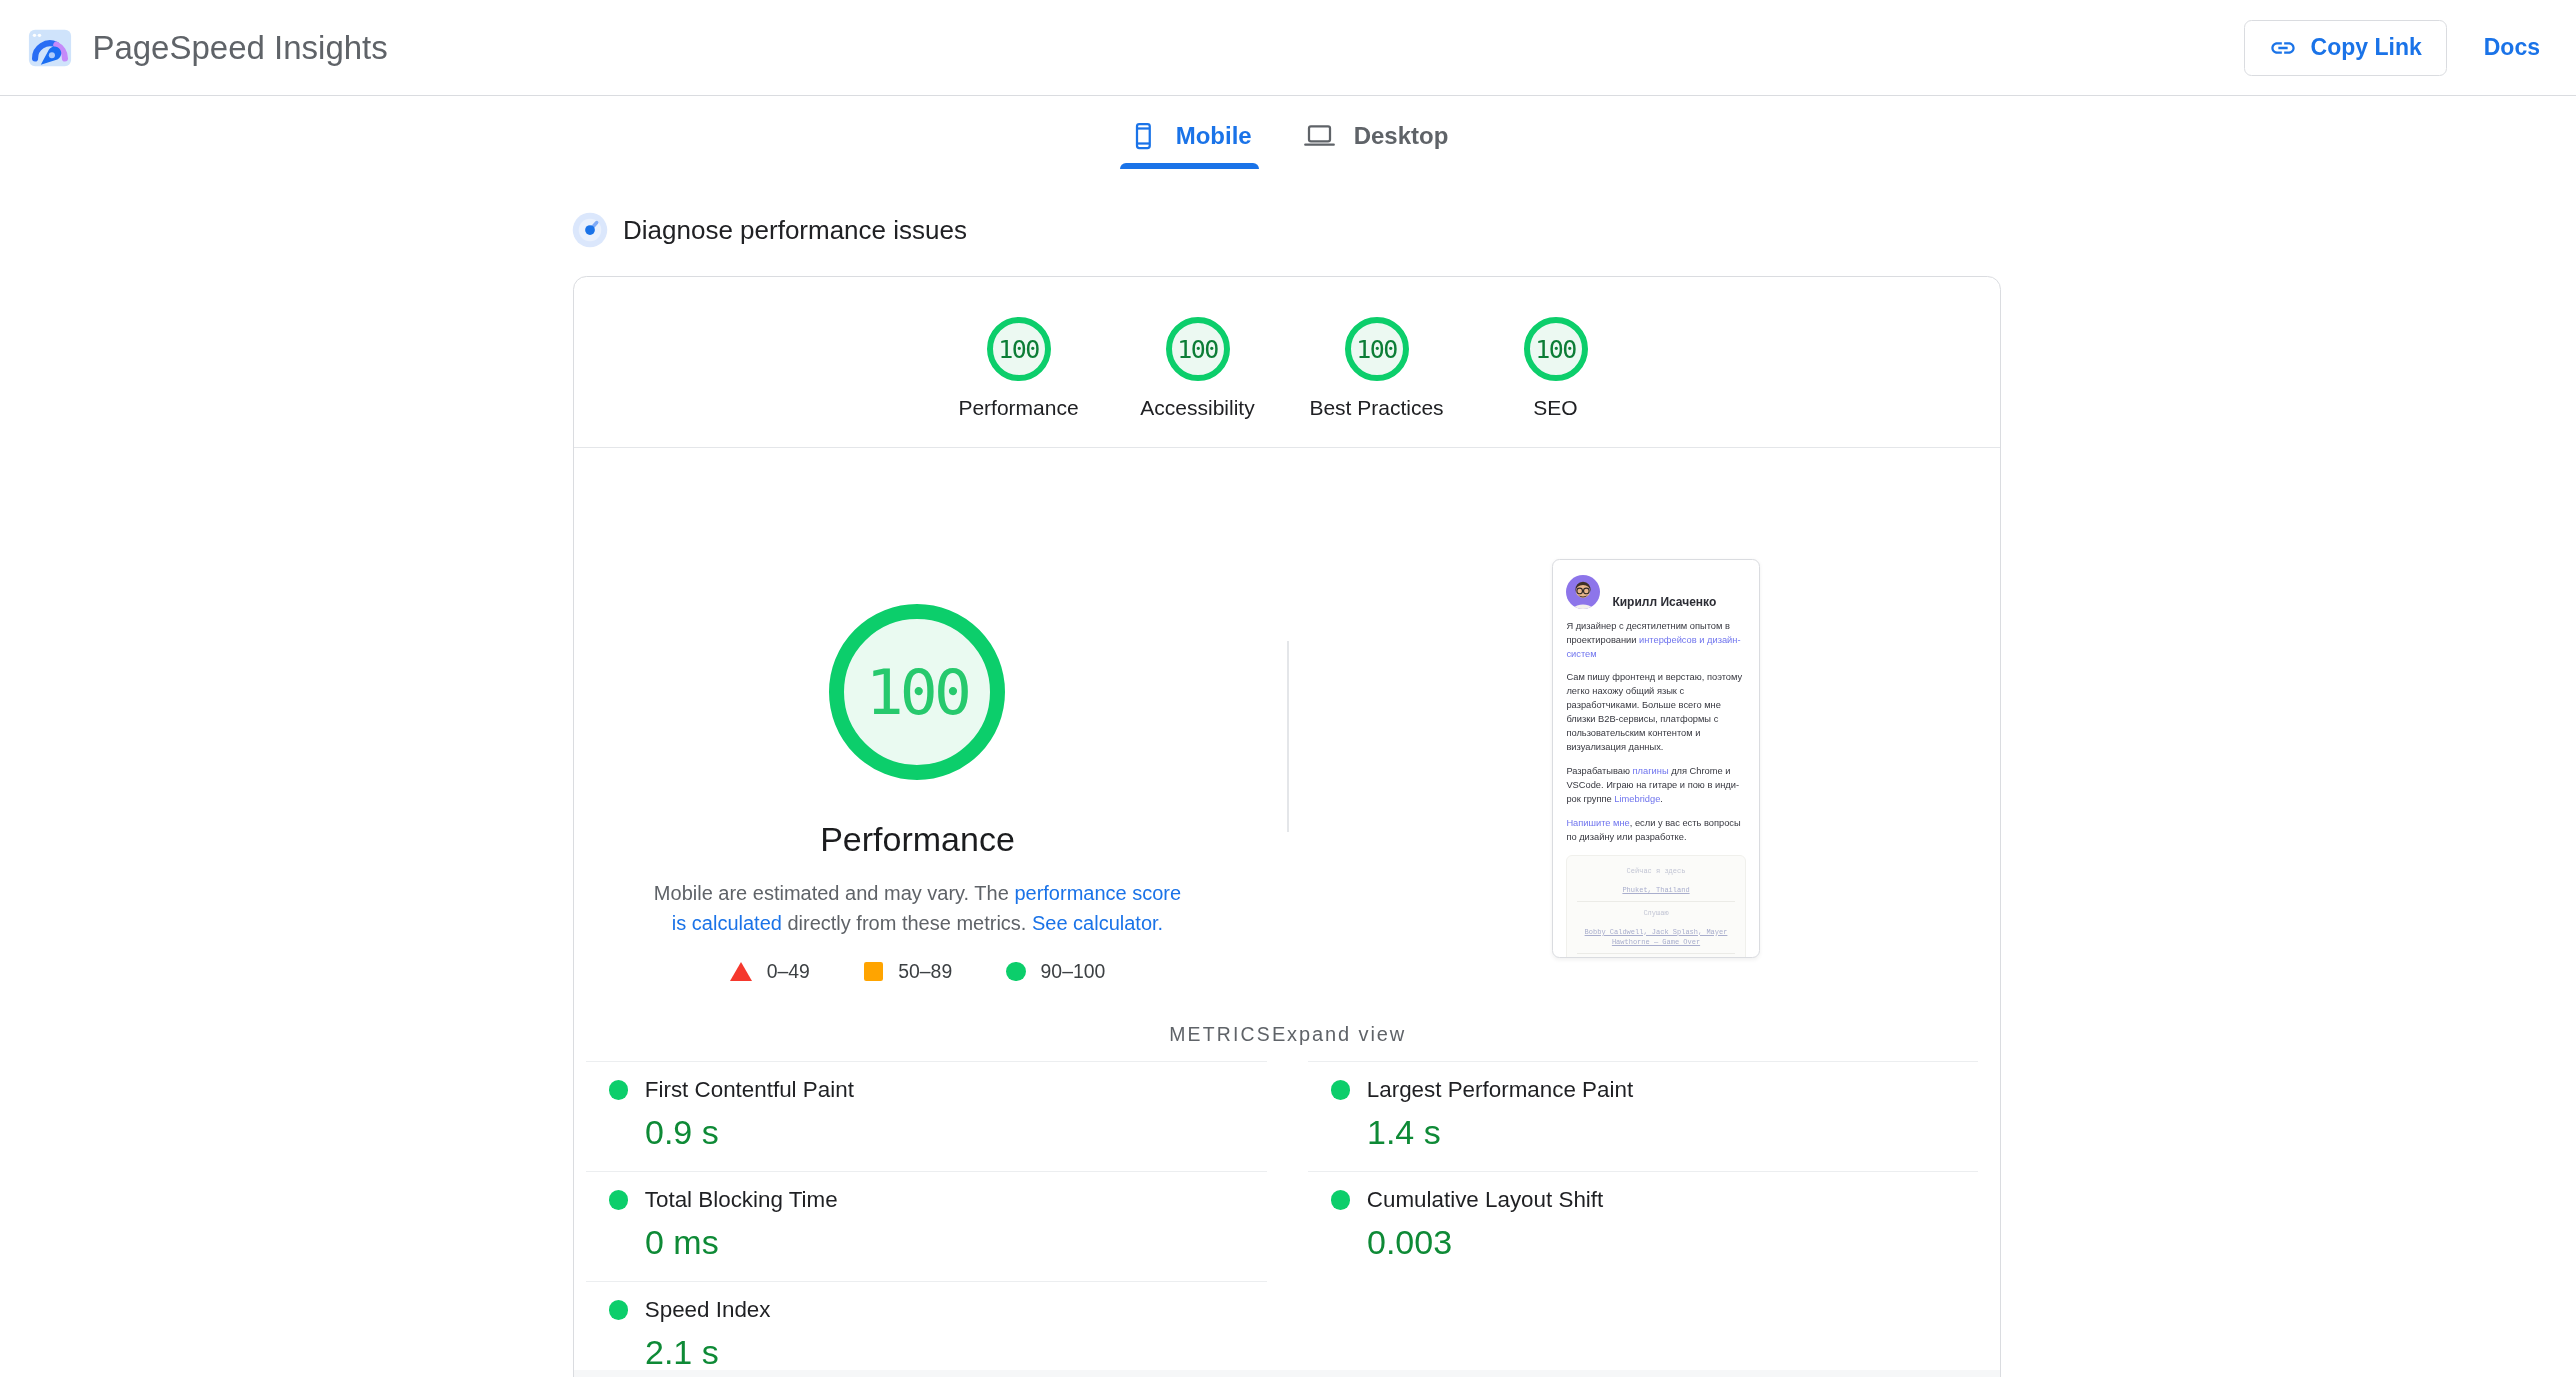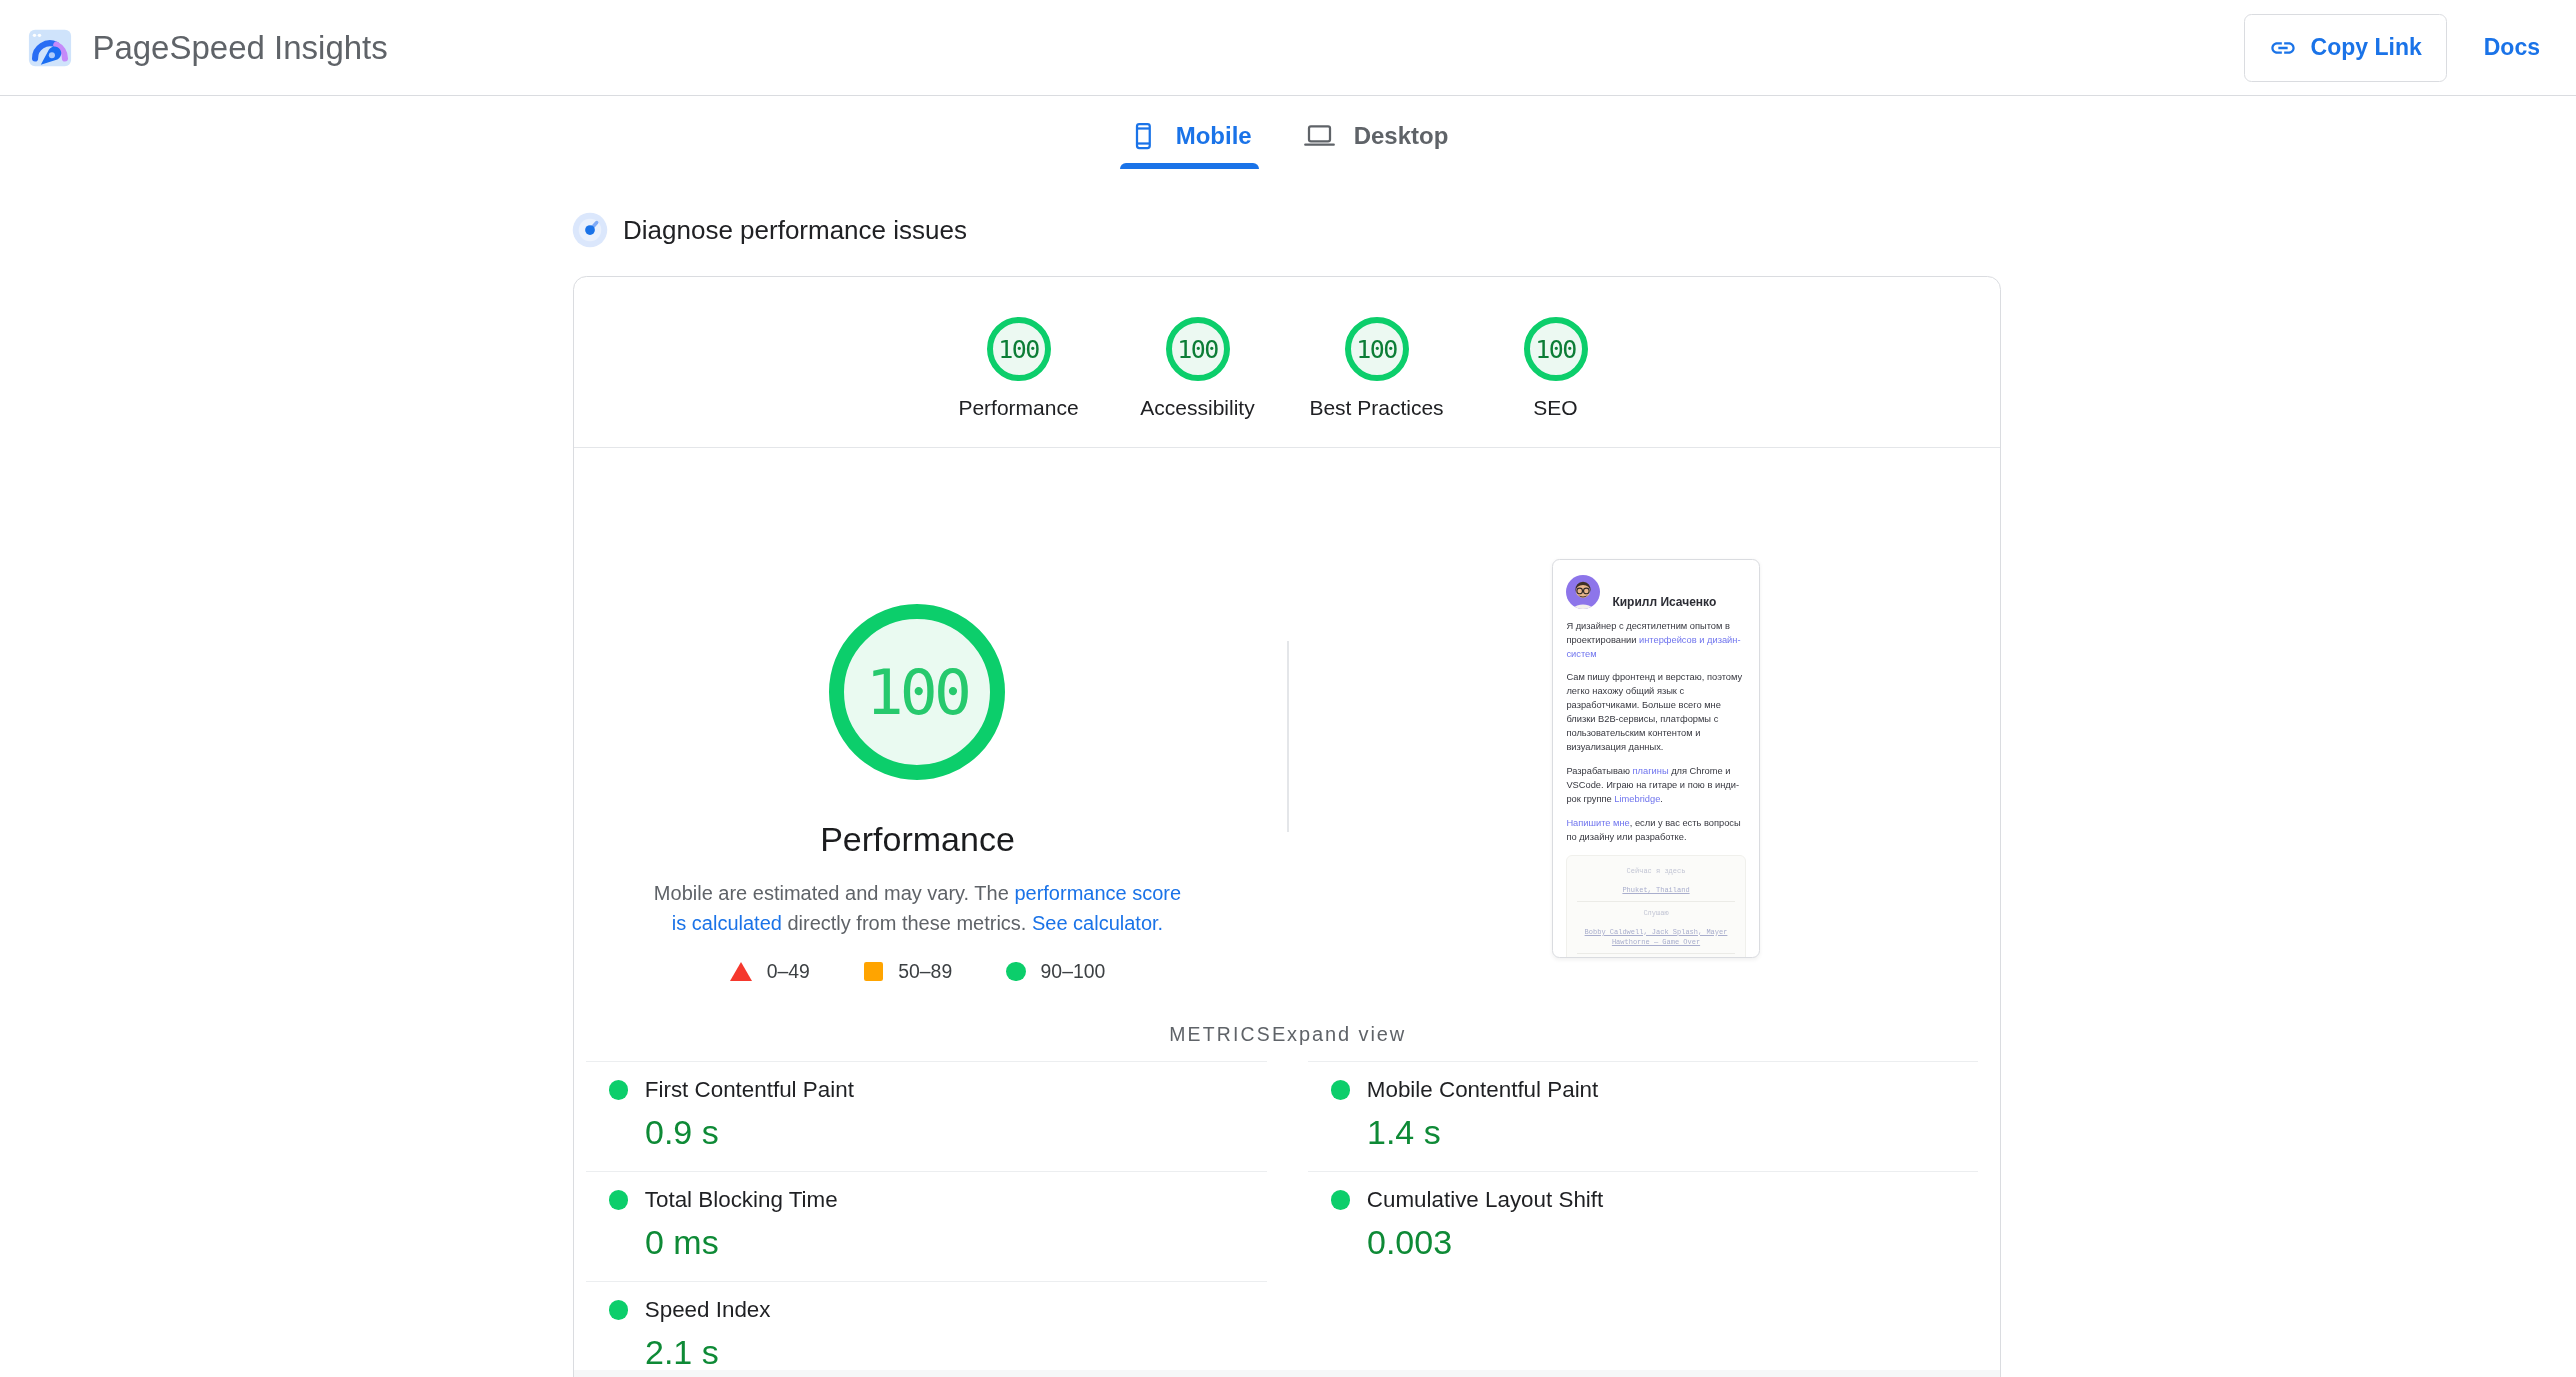--- a/index.html
+++ b/index.html
@@ -6,21 +6,21 @@
   body{width:2576px;height:1377px;position:relative;overflow:hidden;
        font-family:"Liberation Sans","DejaVu Sans",sans-serif;color:#202124;}
   a{text-decoration:none;cursor:pointer;}
 
   
   .header{position:absolute;top:0;left:0;right:0;height:96px;border-bottom:1.5px solid #dadce0;
           display:flex;align-items:center;padding:0 36px 0 27px;box-sizing:border-box;background:#fff;}
   .logo{width:46px;height:46px;flex:0 0 auto;}
   .app-title{font-size:33px;color:#5f6368;margin-left:19.4px;font-weight:400;}
   .header-spacer{flex:1;}
-  .copy-btn{display:flex;align-items:center;gap:13.4px;height:68px;padding:0 24px;border:1.5px solid #dadce0;
+  .copy-btn{display:flex;align-items:center;gap:13.4px;height:56px;padding:0 24px;border:1.5px solid #dadce0;
             border-radius:7.5px;color:#1a73e8;font-size:23px;font-weight:700;background:#fff;cursor:pointer;}
   .copy-btn svg{width:28px;height:28px;}
   .docs-link{margin-left:37px;font-size:23px;font-weight:700;color:#1a73e8;}
 
   
   .tabs{position:absolute;top:112px;left:0;right:0;display:flex;justify-content:center;gap:36px;}
   .tab{display:flex;align-items:center;gap:18px;padding:9px 7.5px 18px;position:relative;
        font-size:24px;font-weight:700;color:#5f6368;cursor:pointer;}
   .tab svg{display:block;}
   .tab.active{color:#1a73e8;}
@@ -261,21 +261,21 @@
           <span class="mdot"></span>
           <span>Speed Index</span>
         </div>
         <div class="metric-value">2.1 s</div>
       </div>
     </div>
     <div class="mcol right">
       <div class="metric">
         <div class="metric-name">
           <span class="mdot"></span>
-          <span>Mobile Contentful Paint</span>
+          <span>Largest Performance Paint</span>
         </div>
         <div class="metric-value">1.4 s</div>
       </div>
       <div class="metric">
         <div class="metric-name">
           <span class="mdot"></span>
           <span>Cumulative Layout Shift</span>
         </div>
         <div class="metric-value">0.003</div>
       </div>

